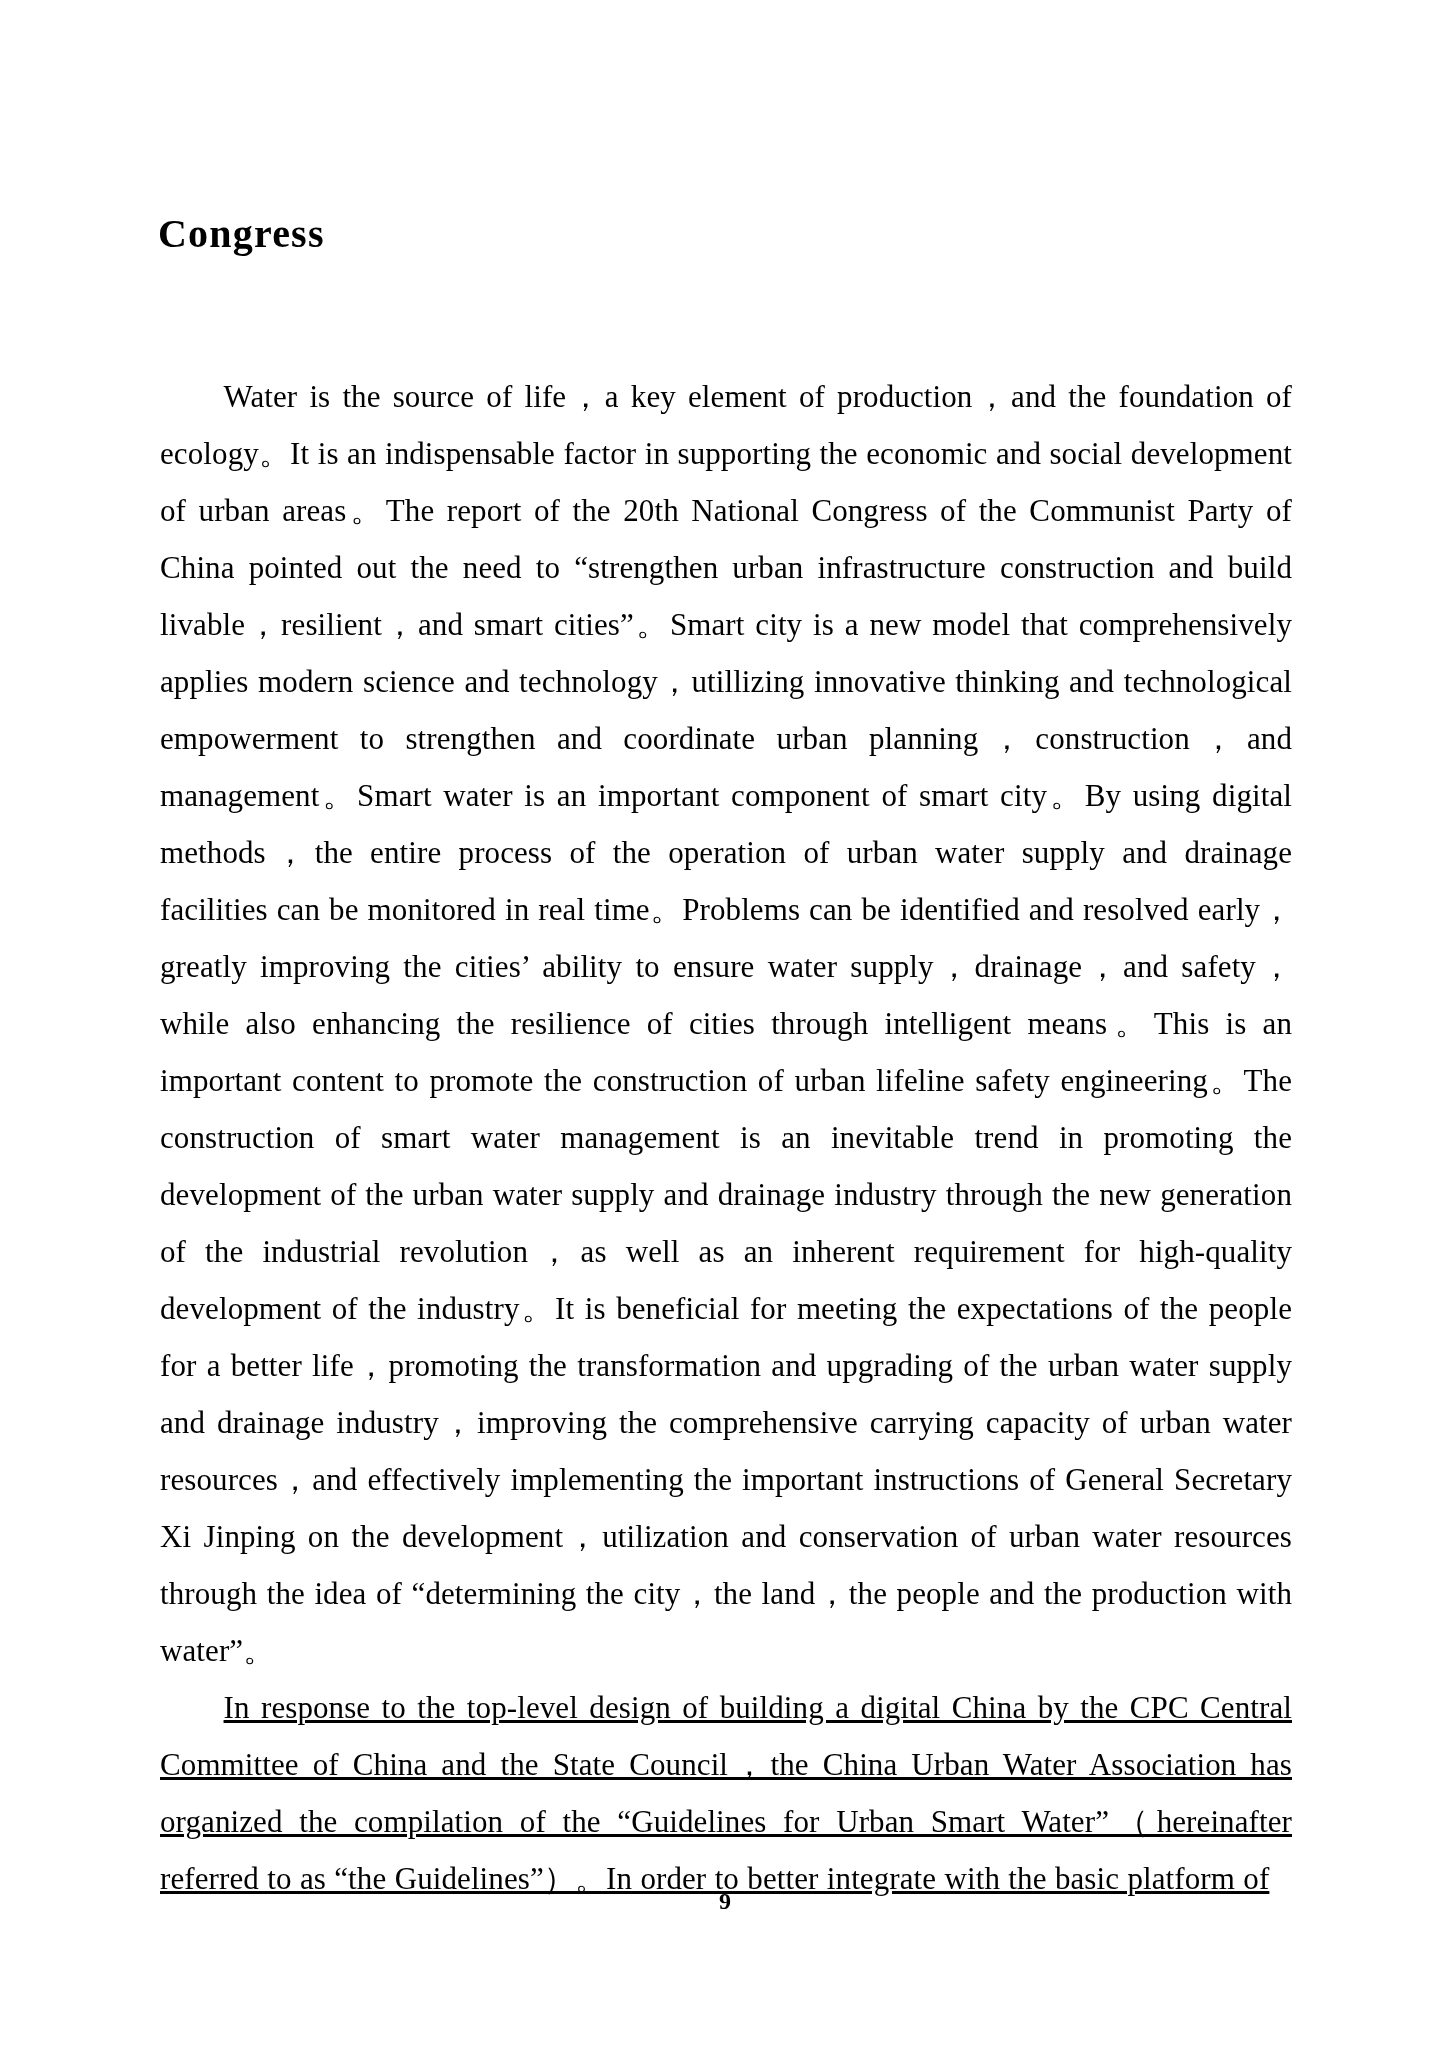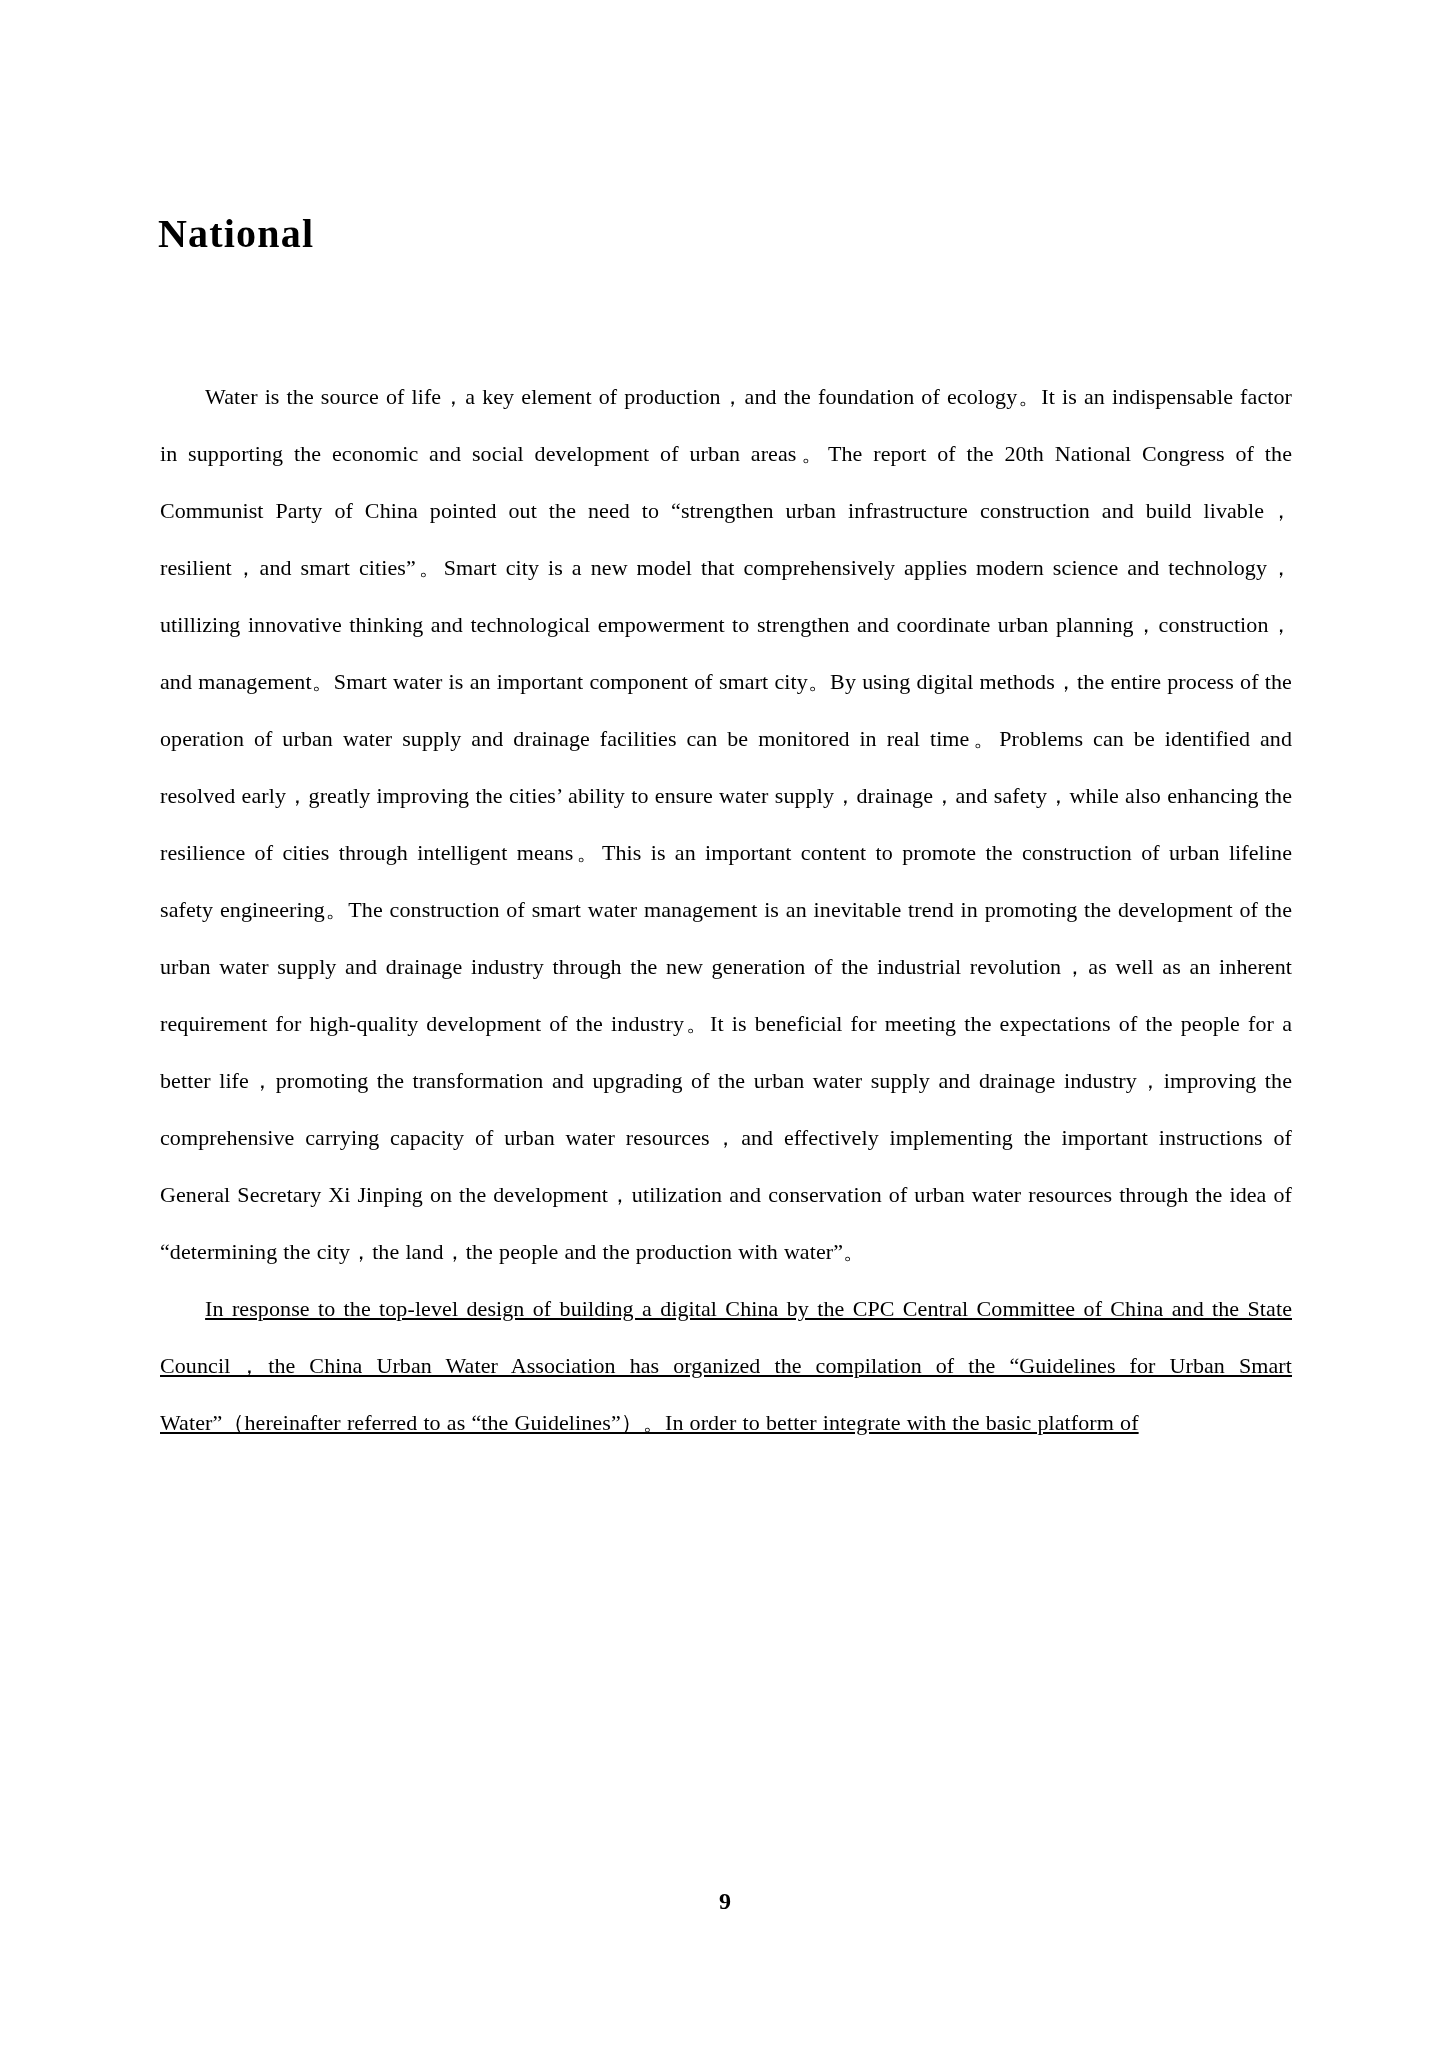--- a/index.html
+++ b/index.html
@@ -30,21 +30,21 @@
   }
   .body-block {
     position: absolute;
     left: 160px;
     top: 368px;
     width: 1132px;
   }
   .para {
     margin: 0;
     padding: 0;
-    font-size: 22px;
+    font-size: 31px;
     line-height: 57px;
     text-align: justify;
     text-align-last: left;
     text-justify: inter-word;
     text-indent: 2.05em;
     letter-spacing: 0.1px;
     word-spacing: 0.5px;
   }
   .para + .para {
     margin-top: 0;
@@ -59,21 +59,21 @@
     font-size: 24px;
     font-weight: bold;
     font-family: "Liberation Serif", "DejaVu Serif", serif;
   }
 </style>
 </head>
 <body>
 
 <div class="page">
 
-  <h1 class="page-title">National</h1>
+  <h1 class="page-title">Congress</h1>
 
   <div class="body-block">
     <p class="para">Water is the source of life，a key element of production，and the foundation of ecology。It is an indispensable factor in supporting the economic and social development of urban areas。The report of the 20th National Congress of the Communist Party of China pointed out the need to “strengthen urban infrastructure construction and build livable，resilient，and smart cities”。Smart city is a new model that comprehensively applies modern science and technology，utillizing innovative thinking and technological empowerment to strengthen and coordinate urban planning，construction，and management。Smart water is an important component of smart city。By using digital methods，the entire process of the operation of urban water supply and drainage facilities can be monitored in real time。Problems can be identified and resolved early，greatly improving the cities’ ability to ensure water supply，drainage，and safety，while also enhancing the resilience of cities through intelligent means。This is an important content to promote the construction of urban lifeline safety engineering。The construction of smart water management is an inevitable trend in promoting the development of the urban water supply and drainage industry through the new generation of the industrial revolution，as well as an inherent requirement for high-quality development of the industry。It is beneficial for meeting the expectations of the people for a better life，promoting the transformation and upgrading of the urban water supply and drainage industry，improving the comprehensive carrying capacity of urban water resources，and effectively implementing the important instructions of General Secretary Xi Jinping on the development，utilization and conservation of urban water resources through the idea of “determining the city，the land，the people and the production with water”。</p>
     <p class="para">In response to the top-level design of building a digital China by the CPC Central Committee of China and the State Council，the China Urban Water Association has organized the compilation of the “Guidelines for Urban Smart Water”（hereinafter referred to as “the Guidelines”）。In order to better integrate with the basic platform of</p>
   </div>
 
   <div class="page-number">9</div>
 
 </div>
 

